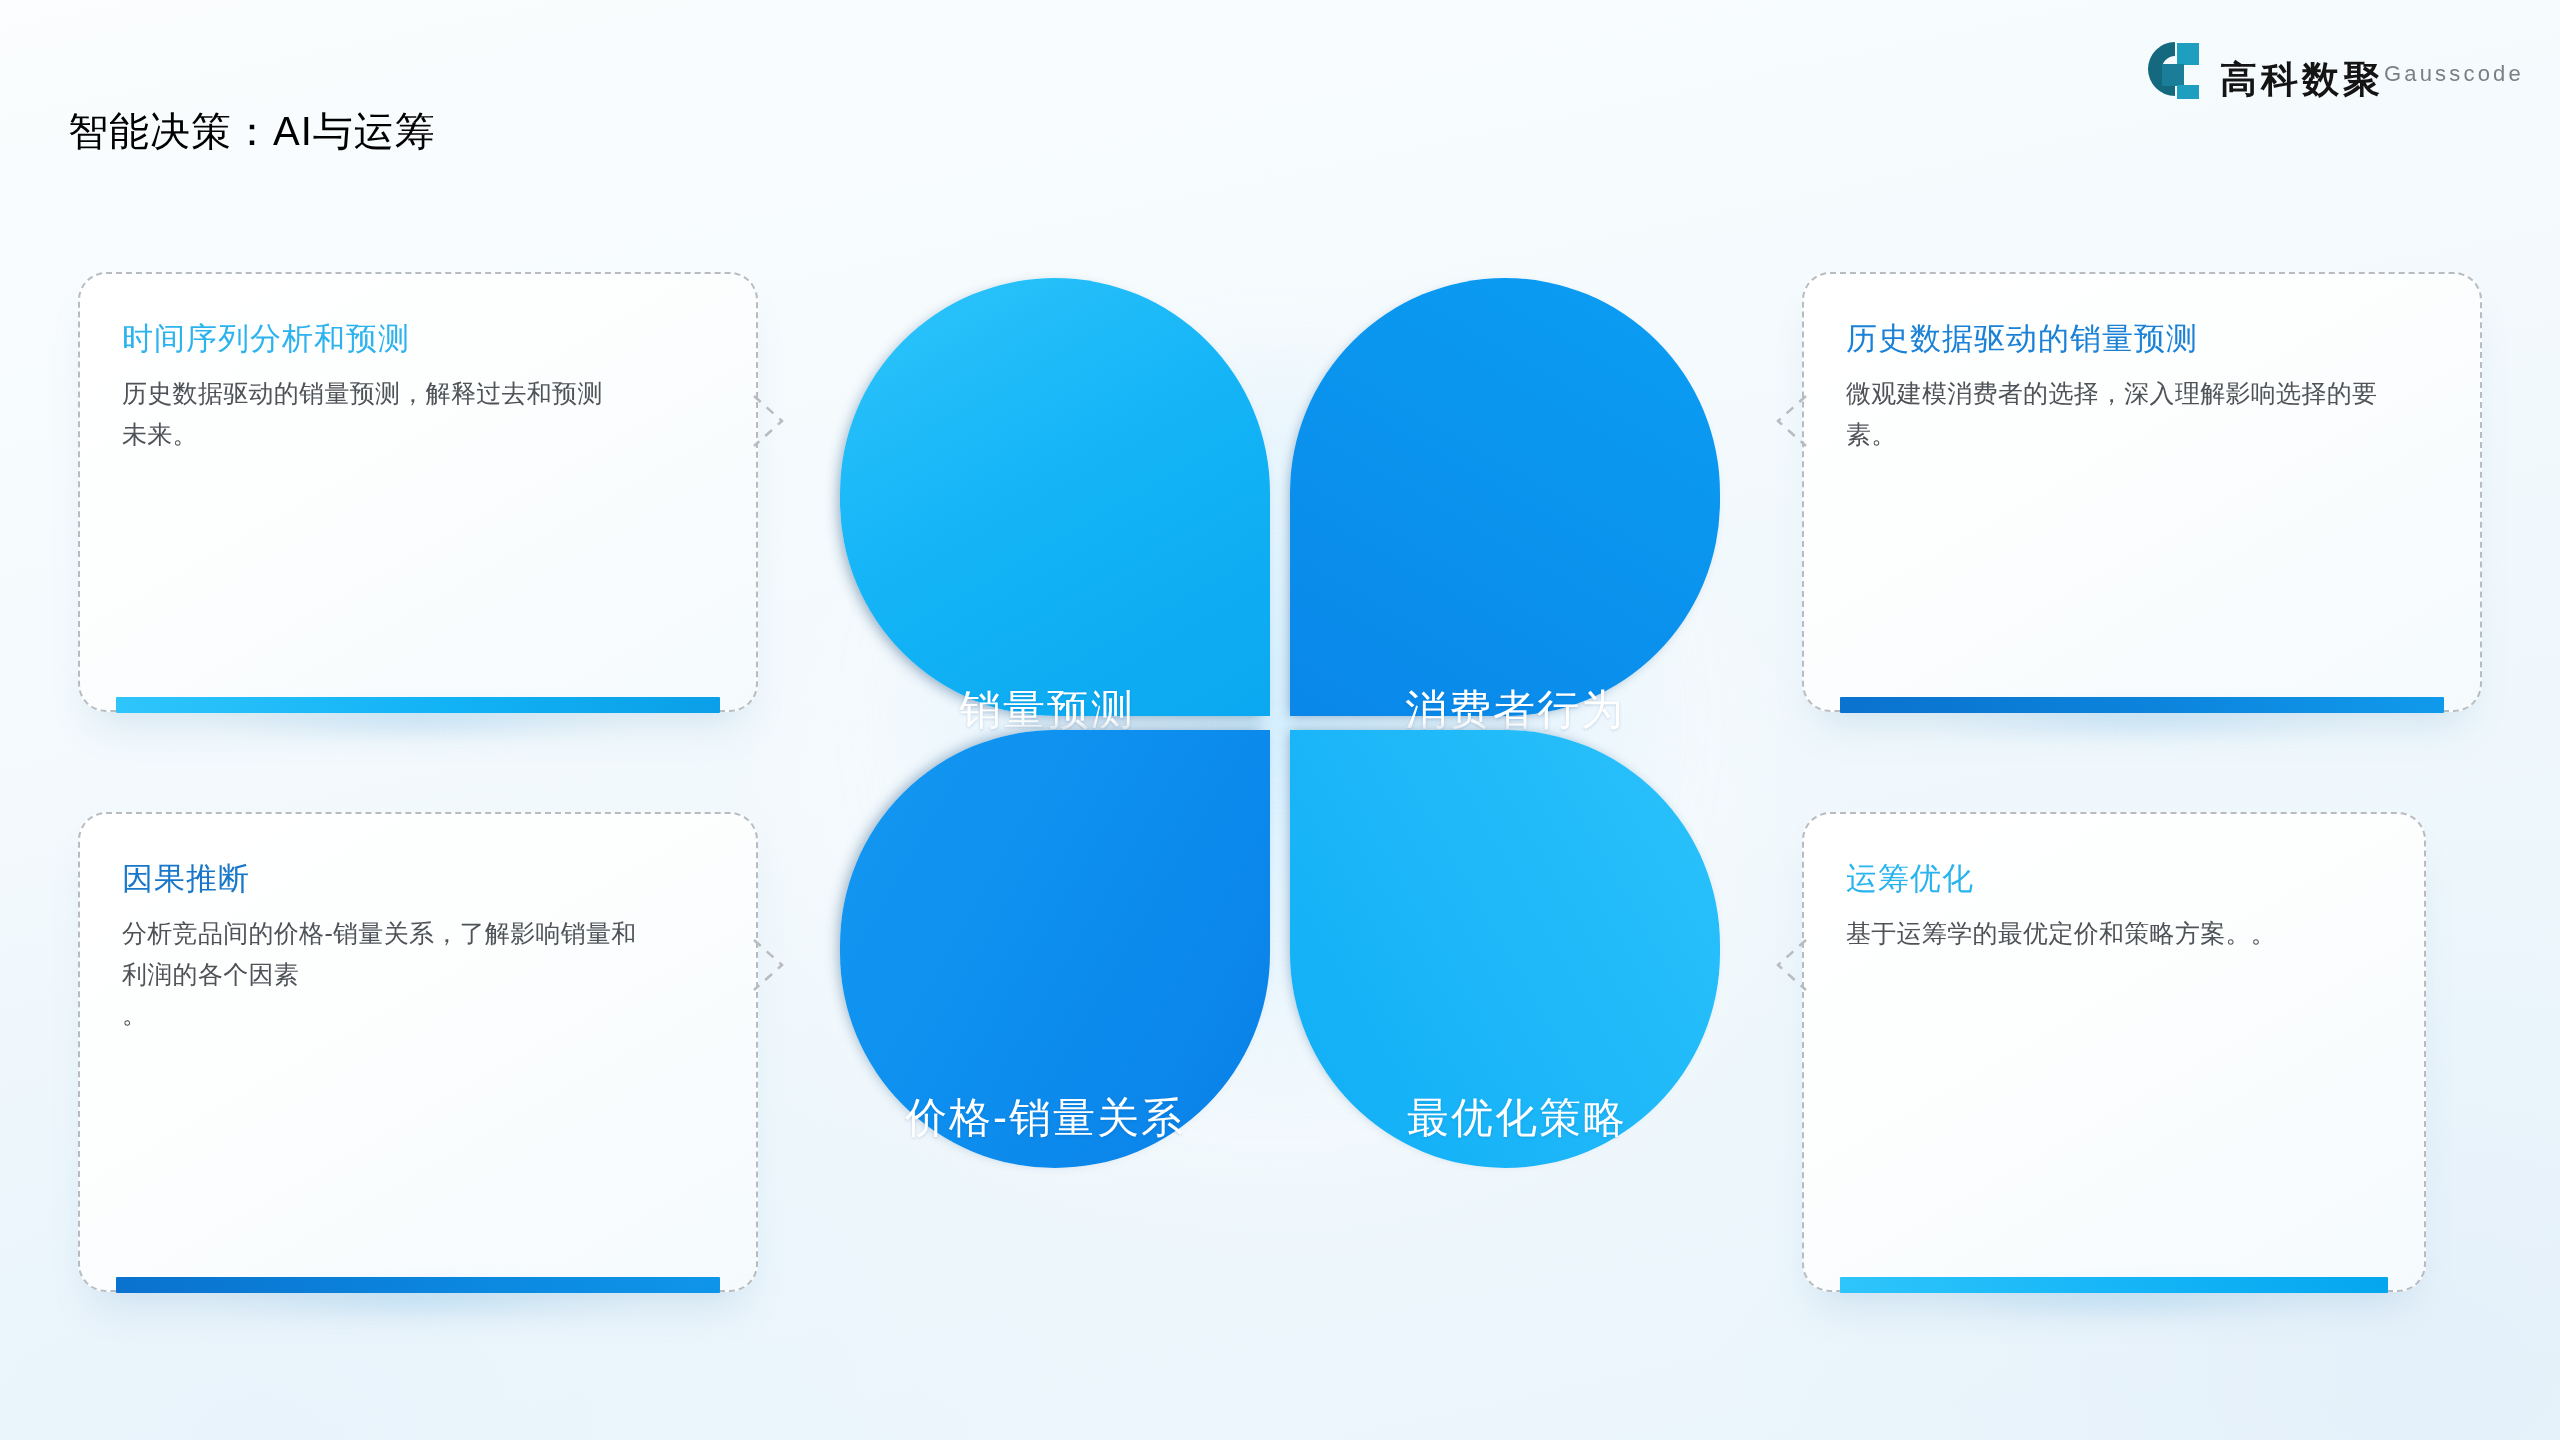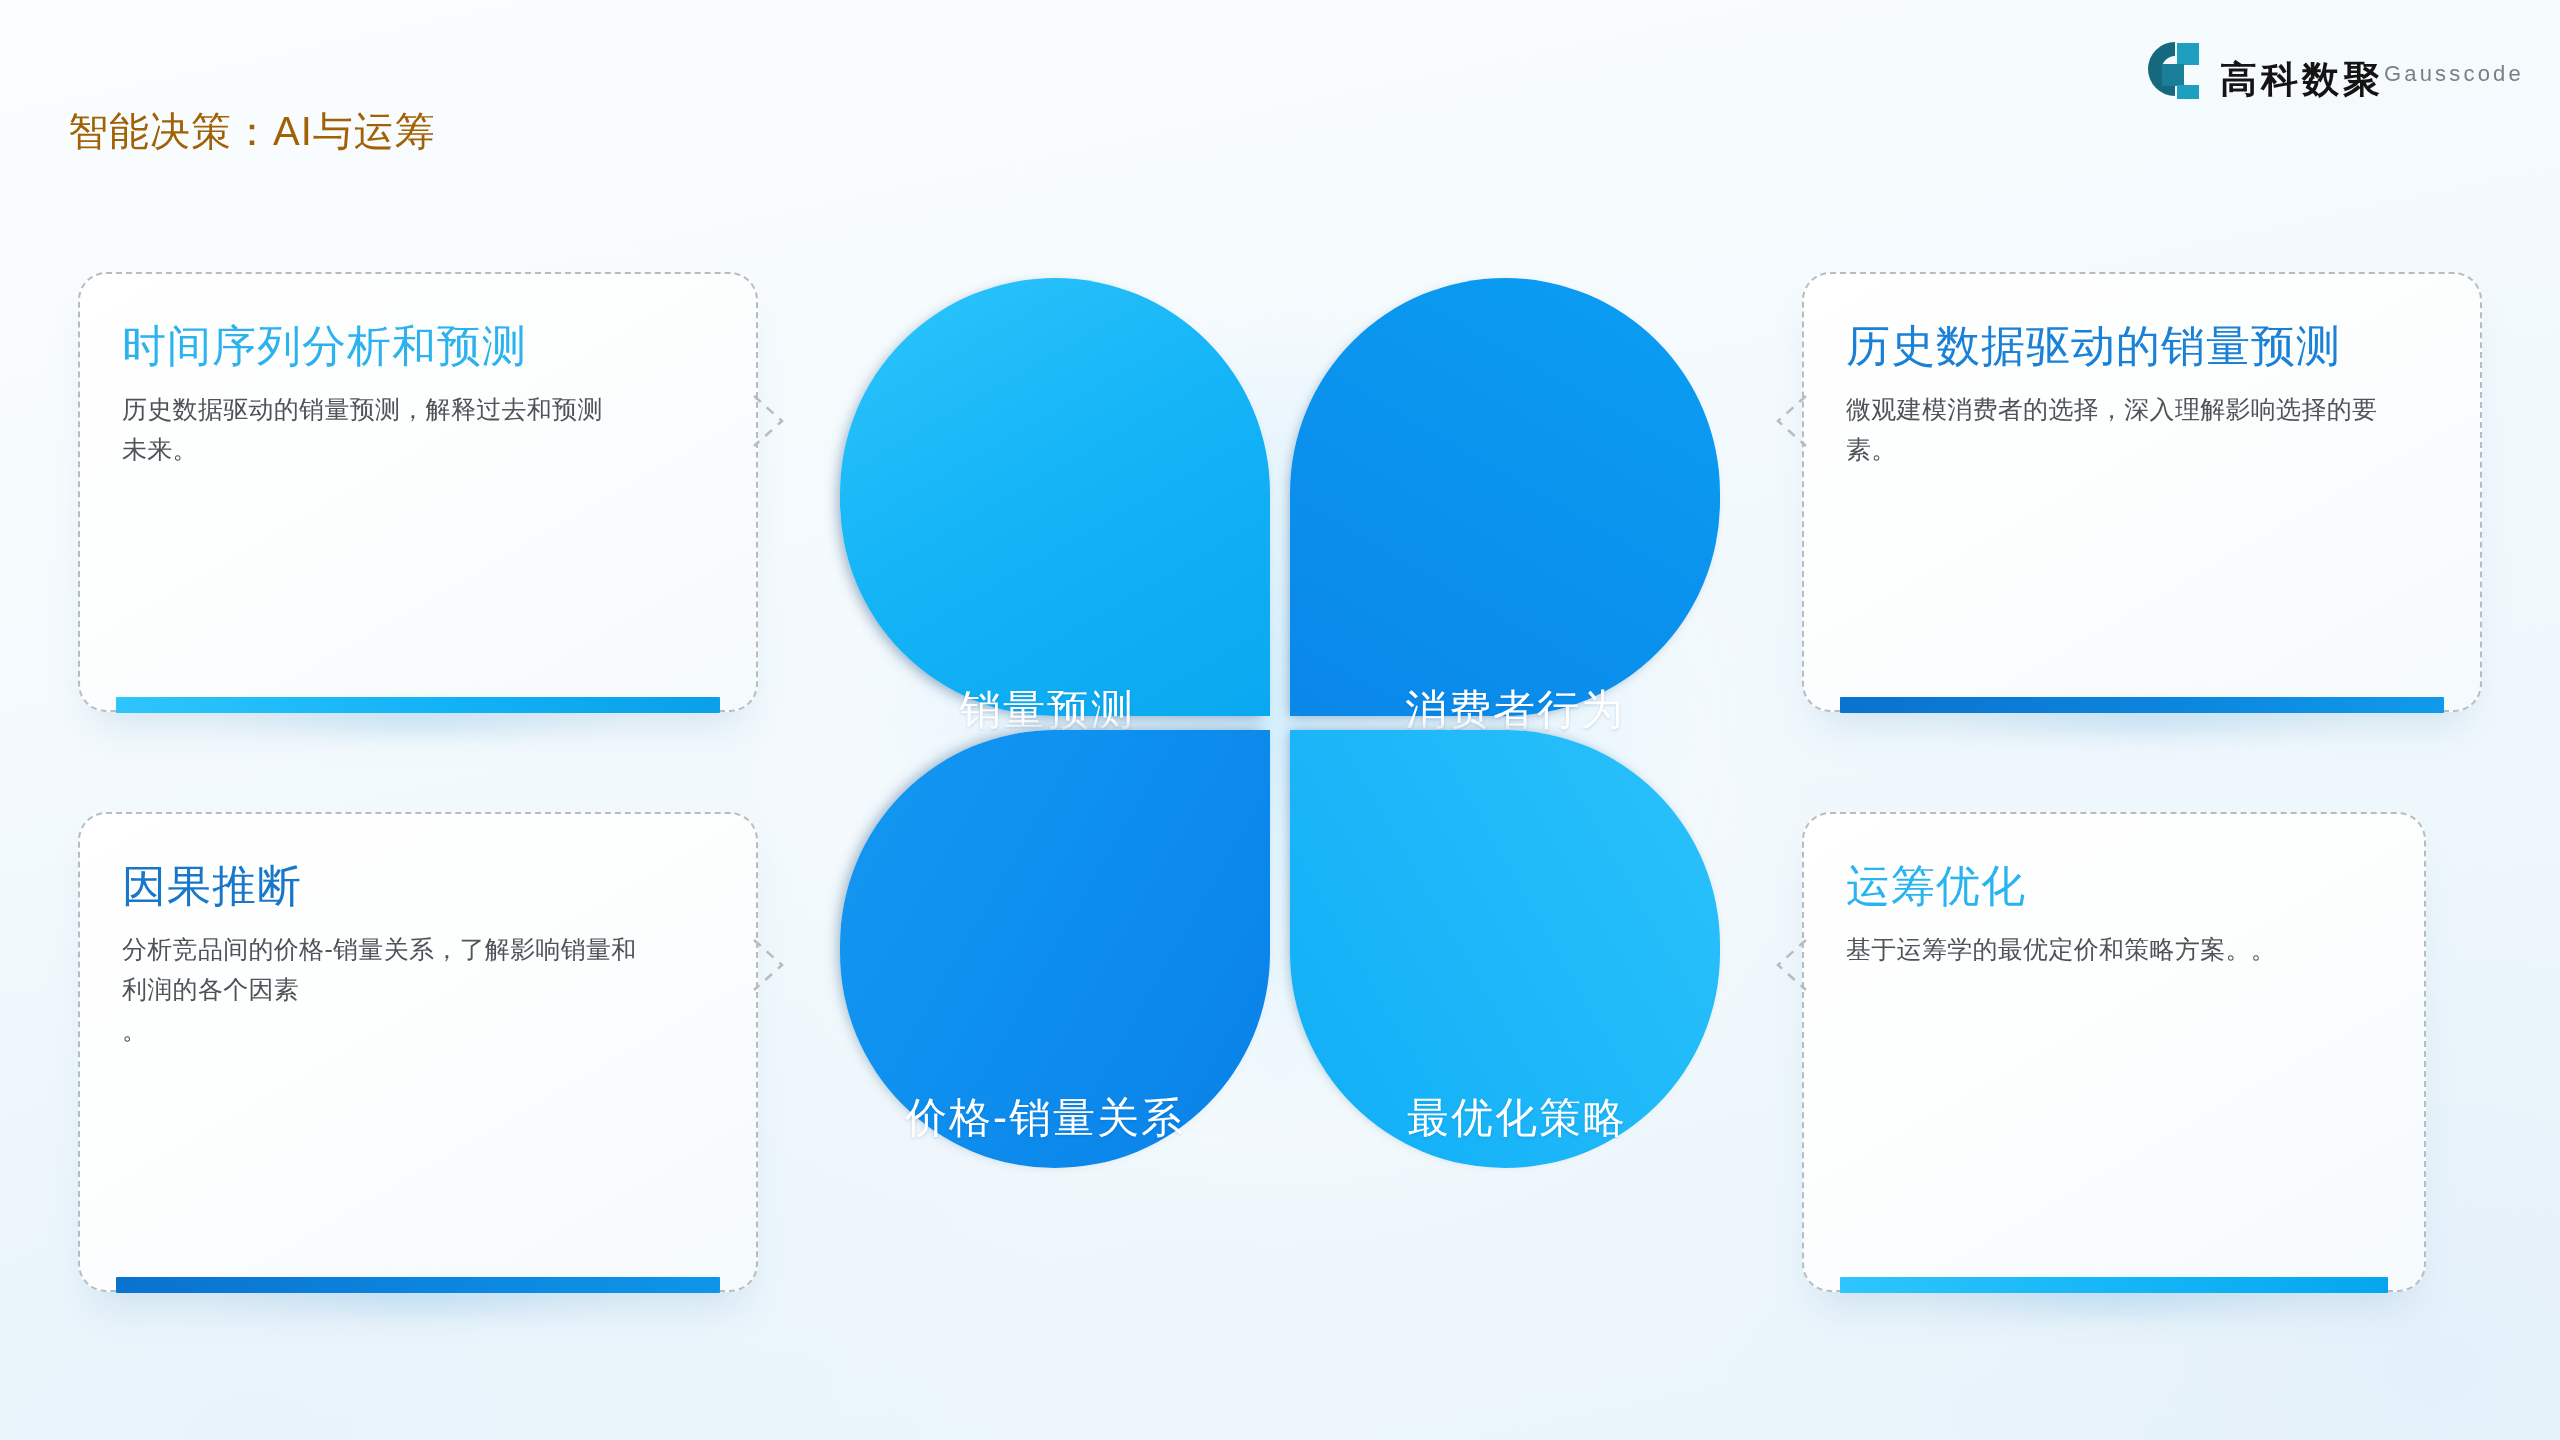--- a/index.html
+++ b/index.html
@@ -13,21 +13,21 @@
       radial-gradient(1200px 900px at 95% 95%, #e5f1fa 0%, rgba(229,241,250,0) 60%),
       linear-gradient(168deg, #fbfdfe 0%, #f4fafd 35%, #eef7fc 68%, #e9f4fb 100%);
     position:relative;
   }
 
   
   .header { position:absolute; top:0; left:0; width:2560px; height:160px; }
   .title {
     position:absolute; left:68px; top:104px;
     font-size:40px; font-weight:400; letter-spacing:1px;
-    color:#a16207; white-space:nowrap;
+    color:#000000; white-space:nowrap;
   }
   .logo { position:absolute; right:36px; top:38px; display:flex; align-items:flex-end; gap:14px; }
   .logo-mark { width:62px; height:62px; position:relative; flex:none; }
   .logo-text { display:flex; flex-direction:row; line-height:1; padding-bottom:2px; }
   .logo-cn { font-size:37px; font-weight:700; color:#141414; letter-spacing:4px; }
   .logo-en { font-size:22px; color:#7a7f85; letter-spacing:3.2px; margin-top:2px; }
 
   
   .flower {
     position:absolute; left:50%; top:278px;
@@ -66,21 +66,21 @@
   
   .card {
     position:absolute; z-index:4;
     border:2px dashed #b8bcc0;
     border-radius:28px;
     background:linear-gradient(150deg, #ffffff 0%, #fdfefe 40%, #f5fafd 100%);
     box-shadow:0 26px 40px -18px rgba(120,170,205,0.30);
     overflow:visible;
   }
   .card-inner { padding:46px 42px 0 42px; }
-  .card-title { font-size:44px; font-weight:400; letter-spacing:1px; line-height:1.2; margin-bottom:16px; white-space:nowrap; }
+  .card-title { font-size:31px; font-weight:400; letter-spacing:1px; line-height:1.2; margin-bottom:16px; white-space:nowrap; }
   .card-body  { font-size:25px; line-height:1.62; color:#4f5358; letter-spacing:0.3px; }
   .card-bar {
     position:absolute; left:36px; right:36px; bottom:-3px;
     height:16px; border-radius:1px;
   }
   .card-glow {
     position:absolute; left:60px; right:60px; bottom:-32px; height:46px;
     background:radial-gradient(closest-side, rgba(160,210,245,0.45), rgba(160,210,245,0) 78%);
     filter:blur(10px); z-index:-1;
   }

